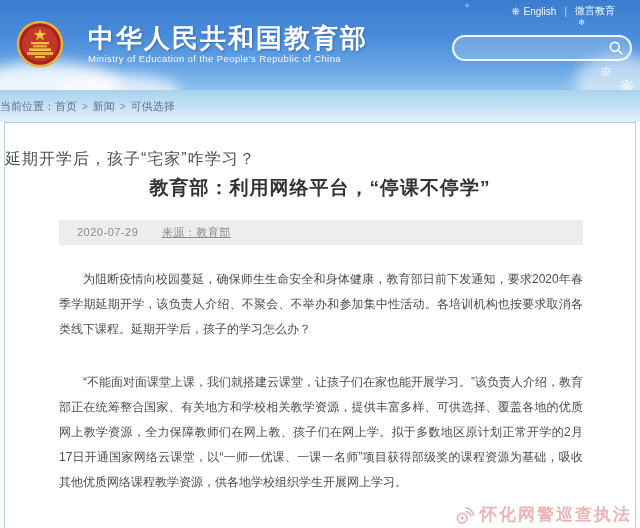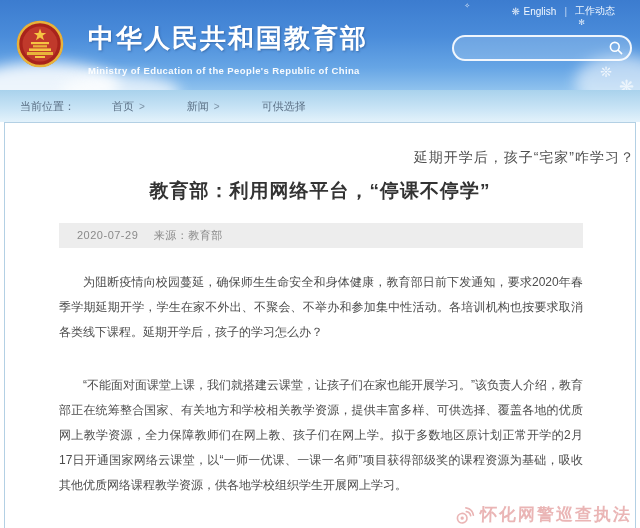--- a/index.html
+++ b/index.html
@@ -15,62 +15,62 @@
   }
   .cloud { position:absolute; background:#fff; border-radius:50%; filter:blur(7px); opacity:.85; }
   .cloud.c1 { left:-30px; top:62px; width:150px; height:48px; }
   .cloud.c2 { left:60px;  top:74px; width:120px; height:36px; opacity:.7; }
   .cloud.c3 { right:-25px; top:55px; width:90px; height:55px; opacity:.55; }
   .sparkle { position:absolute; color:#fff; font-size:10px; opacity:.8; }
 
   .emblem { position:absolute; left:16px; top:20px; width:48px; height:48px; }
   .brand { position:absolute; left:88px; top:23px; color:#fff; }
   .brand-cn { font-size:26px; font-weight:bold; letter-spacing:2px; text-shadow:1px 1px 2px rgba(30,70,130,.5); line-height:30px; }
-  .brand-en { font-size:9.5px; letter-spacing:.4px; margin-top:12px; opacity:.95;font-weight:bold; }
+  .brand-en { font-size:9.5px; letter-spacing:.4px; margin-top:0; opacity:.95; }
 
   .toplinks { position:absolute; top:4px; right:25px; font-size:10px; color:#f2f8ff; display:flex; align-items:center; gap:8px; }
   .toplinks a { color:#f2f8ff; text-decoration:none; cursor:pointer; }
   .toplinks .sep { opacity:.7; }
 
   .searchbox {
     position:absolute; top:35px; right:8px; width:180px; height:26px;
     border:2px solid rgba(255,255,255,.9); border-radius:14px;
     background:rgba(190,220,245,.30);
     display:flex; align-items:center; padding:0 6px 0 12px;
   }
   .searchbox input {
     flex:1; border:none; outline:none; background:transparent;
     font-size:11px; color:#fff; min-width:0;
   }
   .search-icon { width:16px; height:16px; flex:0 0 auto; cursor:pointer; }
 
   
   .crumbbar {
-    position:relative; height:32px; padding-left:20px;
+    position:relative; height:32px; padding-left:0;
     background:linear-gradient(180deg,#a9d2ec 0%,#c7e3f5 55%,#e3f2fb 100%);
     display:flex; align-items:center;
     font-size:11px; color:#5c7186;text-align:right;
   }
-  .crumbbar a { color:#5c7186; text-decoration:none; cursor:pointer;margin-left:37px; }
+  .crumbbar a { color:#5c7186; text-decoration:none; cursor:pointer; }
   .crumbbar .csep { margin:0 5px; color:#7d93a6; font-size:10px; }
 
   
   .panel {
     position:absolute; left:4px; right:4px; top:122px; height:420px;
     background:#fff; border:1px solid #b3d0e4; border-bottom:none;
   }
-  .art-subtitle { margin-top:26px; text-align:right; font-size:14px; color:#4f4f4f; letter-spacing:1px; }
-  .art-title   { margin-top:11px; text-align:center; font-size:19px; font-weight:bold; color:#333; letter-spacing:1px; }
+  .art-subtitle { margin-top:26px; text-align:left; font-size:16px; color:#4f4f4f; letter-spacing:1px; }
+  .art-title   { margin-top:5px; text-align:center; font-size:19px; font-weight:bold; color:#333; letter-spacing:1px; }
 
   .datebar {
     margin:19px 52px 0 54px; height:25px; line-height:25px;
     background:#ededed; padding-left:18px;
     font-size:11px; color:#8a8a8a; letter-spacing:.5px;
   }
-  .datebar .src { margin-left:12px; }
+  .datebar .src { margin-left:20px;text-decoration:underline; }
 
   .article { margin:22px 52px 0 54px; font-size:12px; line-height:25px; color:#4c4c4c; text-align:justify; }
   .article p { text-indent:2em; margin-bottom:28px; }
 
   
   .watermark {
     position:absolute; right:8px; bottom:2px;
     display:flex; align-items:center; gap:4px;
     color:rgba(216,120,120,.55); pointer-events:none;
   }
@@ -106,21 +106,21 @@
     </svg>
 
     <div class="brand">
       <div class="brand-cn">中华人民共和国教育部</div>
       <div class="brand-en">Ministry of Education of the People's Republic of China</div>
     </div>
 
     <div class="toplinks">
       <a>English</a>
       <span class="sep">|</span>
-      <a>工作动态</a>
+      <a>微言教育</a>
     </div>
 
     <div class="searchbox">
       <input type="text" aria-label="search" value="" style="">
       <svg class="search-icon" viewBox="0 0 20 20">
         <circle cx="8.5" cy="8.5" r="5.5" fill="none" stroke="#ffffff" stroke-width="2"></circle>
         <line x1="12.8" y1="12.8" x2="17" y2="17" stroke="#ffffff" stroke-width="2" stroke-linecap="round"></line>
       </svg>
     </div>
   </div>
@@ -137,21 +137,21 @@
   <div class="panel">
     <div class="art-subtitle">延期开学后，孩子“宅家”咋学习？</div>
     <div class="art-title">教育部：利用网络平台，“停课不停学”</div>
 
     <div class="datebar">
       <span>2020-07-29</span>
       <span class="src">来源：教育部</span>
     </div>
 
     <div class="article">
-      <p>为阻断疫情向校园蔓延，确保师生生命安全和身体健康，教育部日前下发通知，要求2020年春季学期延期开学，学生在家不外出、不聚会、不举办和参加集中性活动。各培训机构也按要求取消各类线下课程。延期开学后，孩子的学习怎么办？</p>
+      <p>为阻断疫情向校园蔓延，确保师生生命安全和身体健康，教育部日前下发通知，要求2020年春季学期延期开学，该负责人介绍、不聚会、不举办和参加集中性活动。各培训机构也按要求取消各类线下课程。延期开学后，孩子的学习怎么办？</p>
       <p>“不能面对面课堂上课，我们就搭建云课堂，让孩子们在家也能开展学习。”该负责人介绍，教育部正在统筹整合国家、有关地方和学校相关教学资源，提供丰富多样、可供选择、覆盖各地的优质网上教学资源，全力保障教师们在网上教、孩子们在网上学。拟于多数地区原计划正常开学的2月17日开通国家网络云课堂，以“一师一优课、一课一名师”项目获得部级奖的课程资源为基础，吸收其他优质网络课程教学资源，供各地学校组织学生开展网上学习。</p>
     </div>
   </div>
 
   <div class="watermark">
     <svg class="wm-icon" viewBox="0 0 24 24">
       <circle cx="8.5" cy="15" r="5.2" fill="none" stroke="rgba(216,120,120,.55)" stroke-width="1.8"></circle>
       <circle cx="8.5" cy="15" r="1.8" fill="rgba(216,120,120,.55)"></circle>
       <path d="M14 4.5 a9.5 9.5 0 0 1 7 9" fill="none" stroke="rgba(216,120,120,.55)" stroke-width="1.8" stroke-linecap="round"></path>
       <path d="M14 8.5 a5.5 5.5 0 0 1 4 5" fill="none" stroke="rgba(216,120,120,.55)" stroke-width="1.8" stroke-linecap="round"></path>

